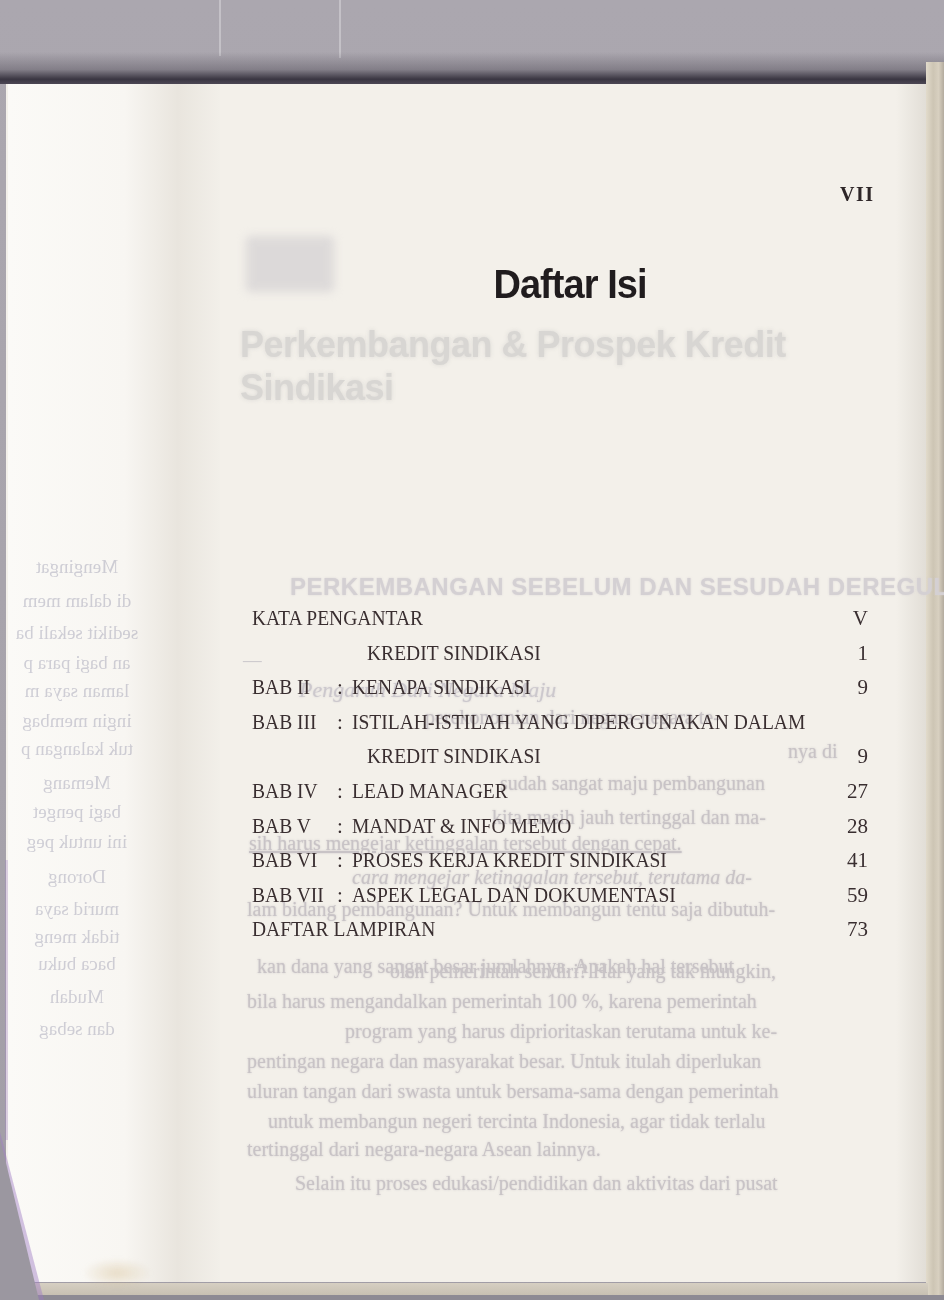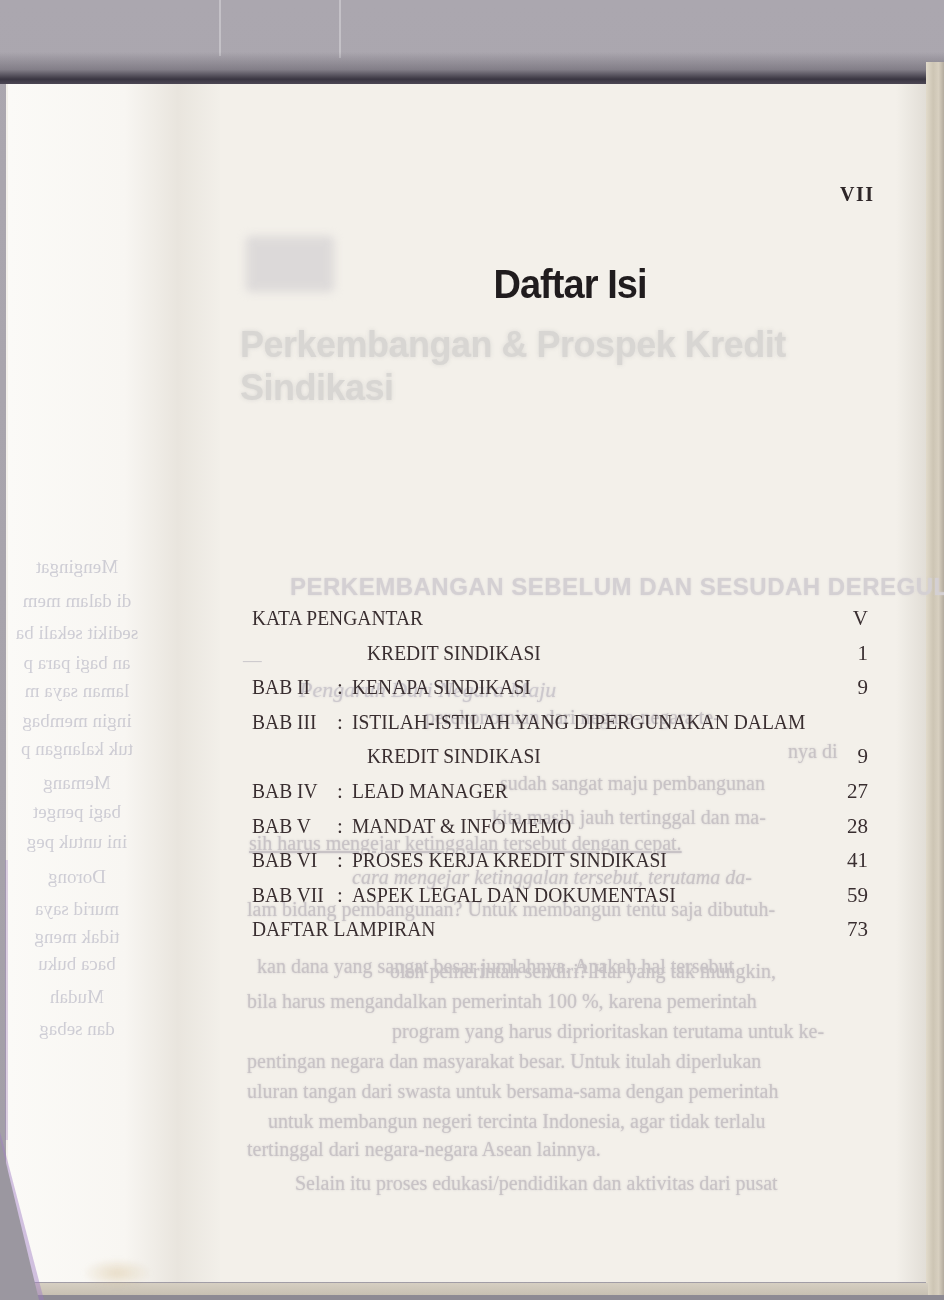--- a/index.html
+++ b/index.html
@@ -111,21 +111,21 @@
       <span class="ghost-line" style="left: 425px; top: 706px;">perekonomian dari negara-negara te-</span>
       <span class="ghost-line" style="left: 788px; top: 740px;">nya di</span>
       <span class="ghost-line" style="left: 500px; top: 772px;">sudah sangat maju pembangunan</span>
       <span class="ghost-line" style="left: 492px; top: 806px; font-family: Liberation Serif, serif;">kita masih jauh tertinggal dan ma-</span>
       <span class="ghost-line" style="left: 249px; top: 832px; text-decoration: underline;">sih harus mengejar ketinggalan tersebut dengan cepat.</span>
       <span class="ghost-line" style="left: 352px; top: 866px; font-style: italic;">cara mengejar ketinggalan tersebut, terutama da-</span>
       <span class="ghost-line" style="left: 247px; top: 898px;">lam bidang pembangunan? Untuk membangun tentu saja dibutuh-</span>
       <span class="ghost-line" style="left: 257px; top: 928px; margin-top: 27px;">kan dana yang sangat besar jumlahnya. Apakah hal tersebut</span>
       <span class="ghost-line" style="left: 390px; top: 960px;">oleh pemerintah sendiri? Hal yang tak mungkin,</span>
       <span class="ghost-line" style="left: 247px; top: 990px;">bila harus mengandalkan pemerintah 100 %, karena pemerintah</span>
-      <span class="ghost-line" style="left: 345px; top: 1020px; margin-left: 47px;">program yang harus diprioritaskan terutama untuk ke-</span>
+      <span class="ghost-line" style="left: 345px; top: 1020px;">program yang harus diprioritaskan terutama untuk ke-</span>
       <span class="ghost-line" style="left: 247px; top: 1050px;">pentingan negara dan masyarakat besar. Untuk itulah diperlukan</span>
       <span class="ghost-line" style="left: 247px; top: 1080px;">uluran tangan dari swasta untuk bersama-sama dengan pemerintah</span>
       <span class="ghost-line" style="left: 247px; top: 1110px; margin-left: 21px;">untuk membangun negeri tercinta Indonesia, agar tidak terlalu</span>
       <span class="ghost-line" style="left: 247px; top: 1138px;">tertinggal dari negara-negara Asean lainnya.</span>
       <span class="ghost-line" style="left: 295px; top: 1172px;">Selain itu proses edukasi/pendidikan dan aktivitas dari pusat</span>
     </div>
 
   <div class="folio">VII</div>
   <div class="title">Daftar Isi</div>
   <div class="toc">

